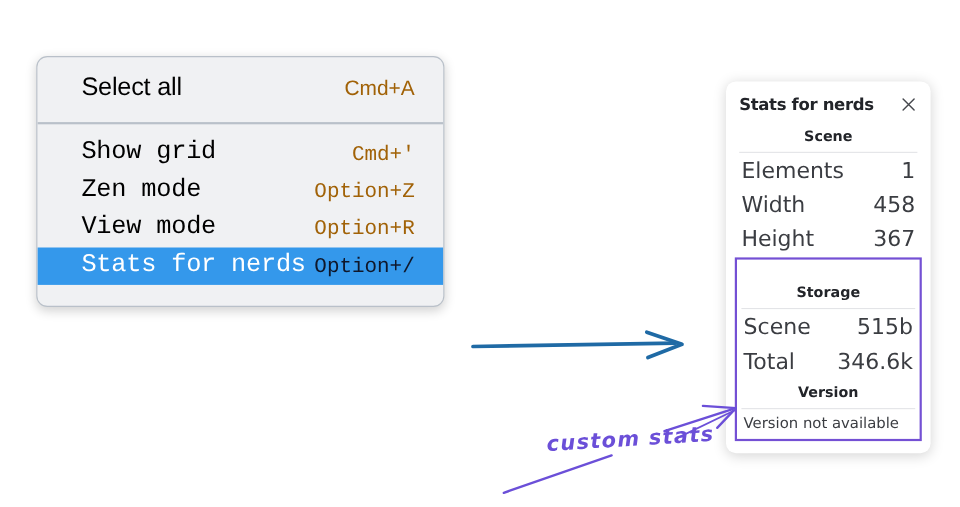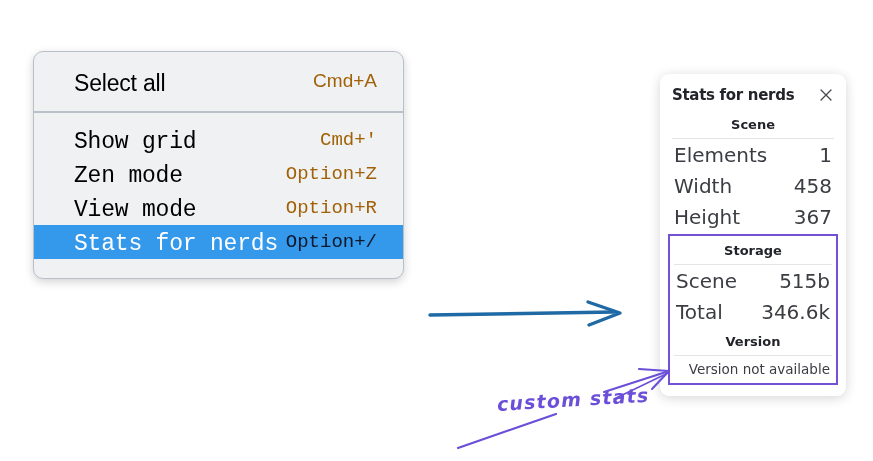--- a/index.html
+++ b/index.html
@@ -34,21 +34,21 @@
   .menu-section.first {
     padding: 12px 0 13px 0;
     border-bottom: 2px solid #b9c0c9;
   }
   .menu-section.second {
     padding: 10px 0 0 0;
     font-family: Liberation Mono, monospace;
   }
   .menu-item {
     display: flex;
-    align-items: flex-start;
+    align-items: flex-end;
     justify-content: space-between;
     padding: 6px 26px 6px 40px;
     height: 34px;
     box-sizing: border-box;
   }
   .menu-item .label {
     font-size: 23px;
     color: #000000;
     letter-spacing: -0.2px;
     white-space: nowrap;
@@ -119,26 +119,25 @@
     padding: 4px 2px 3px 2px;
   }
   .stat-row .val {
     text-align: right;
   }
   .note-row {
     font-size: 13.5px;
     color: #3b3d42;
     padding: 5px 2px 3px 2px;
     white-space: nowrap;
-    text-align: right;
   }
   .highlight-box {
     border: 2px solid #7450d4;
     margin: 2px -4px 0 -4px;
-    padding: 0 4px 3px 4px;
+    padding: 16px 4px 3px 4px;
   }
 
   
   .anno-svg {
     position: absolute;
     left: 0;
     top: 0;
     width: 873px;
     height: 461px;
     pointer-events: none;

